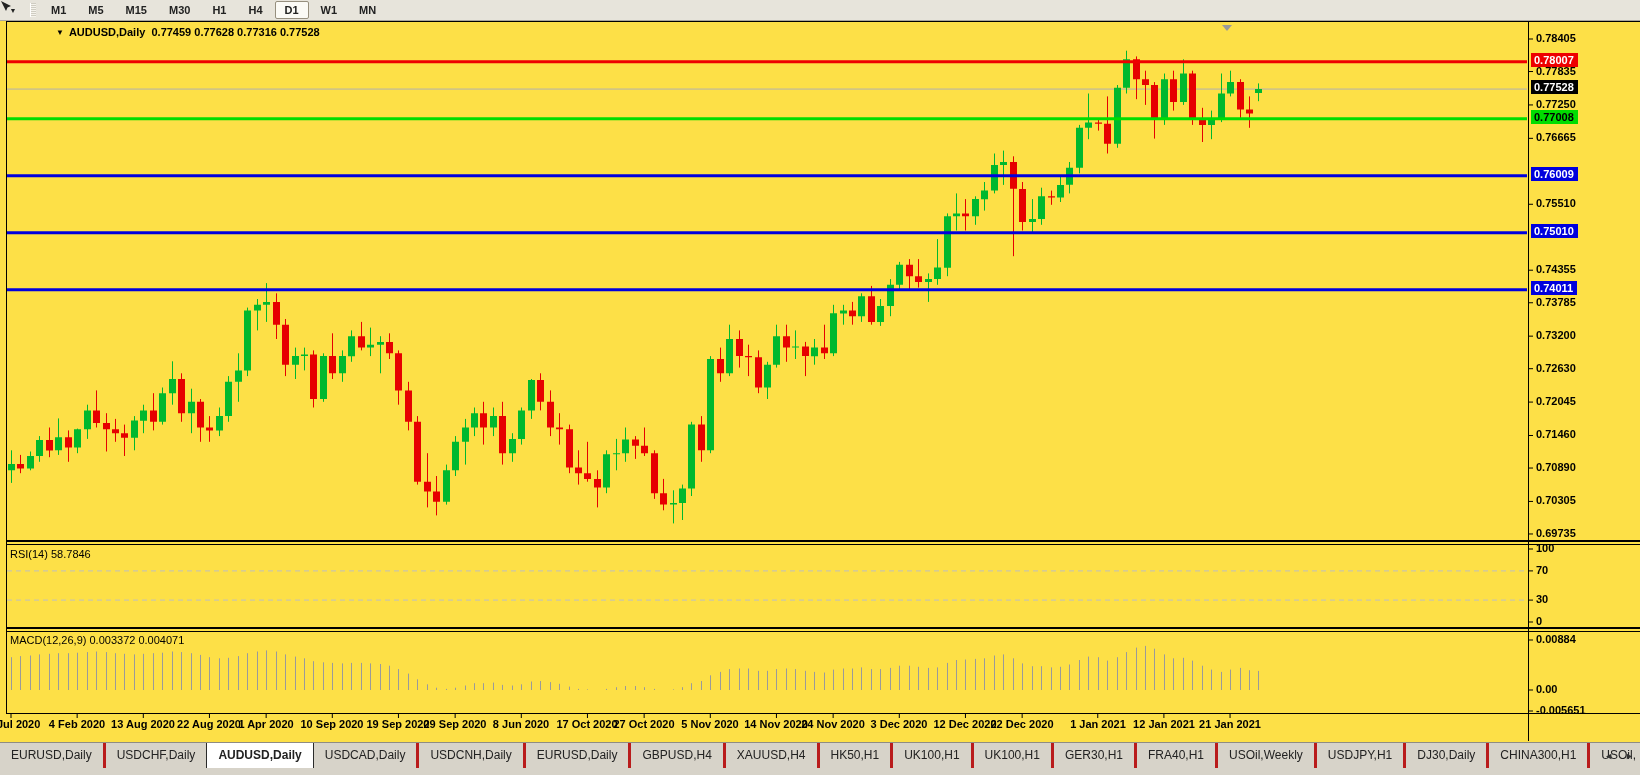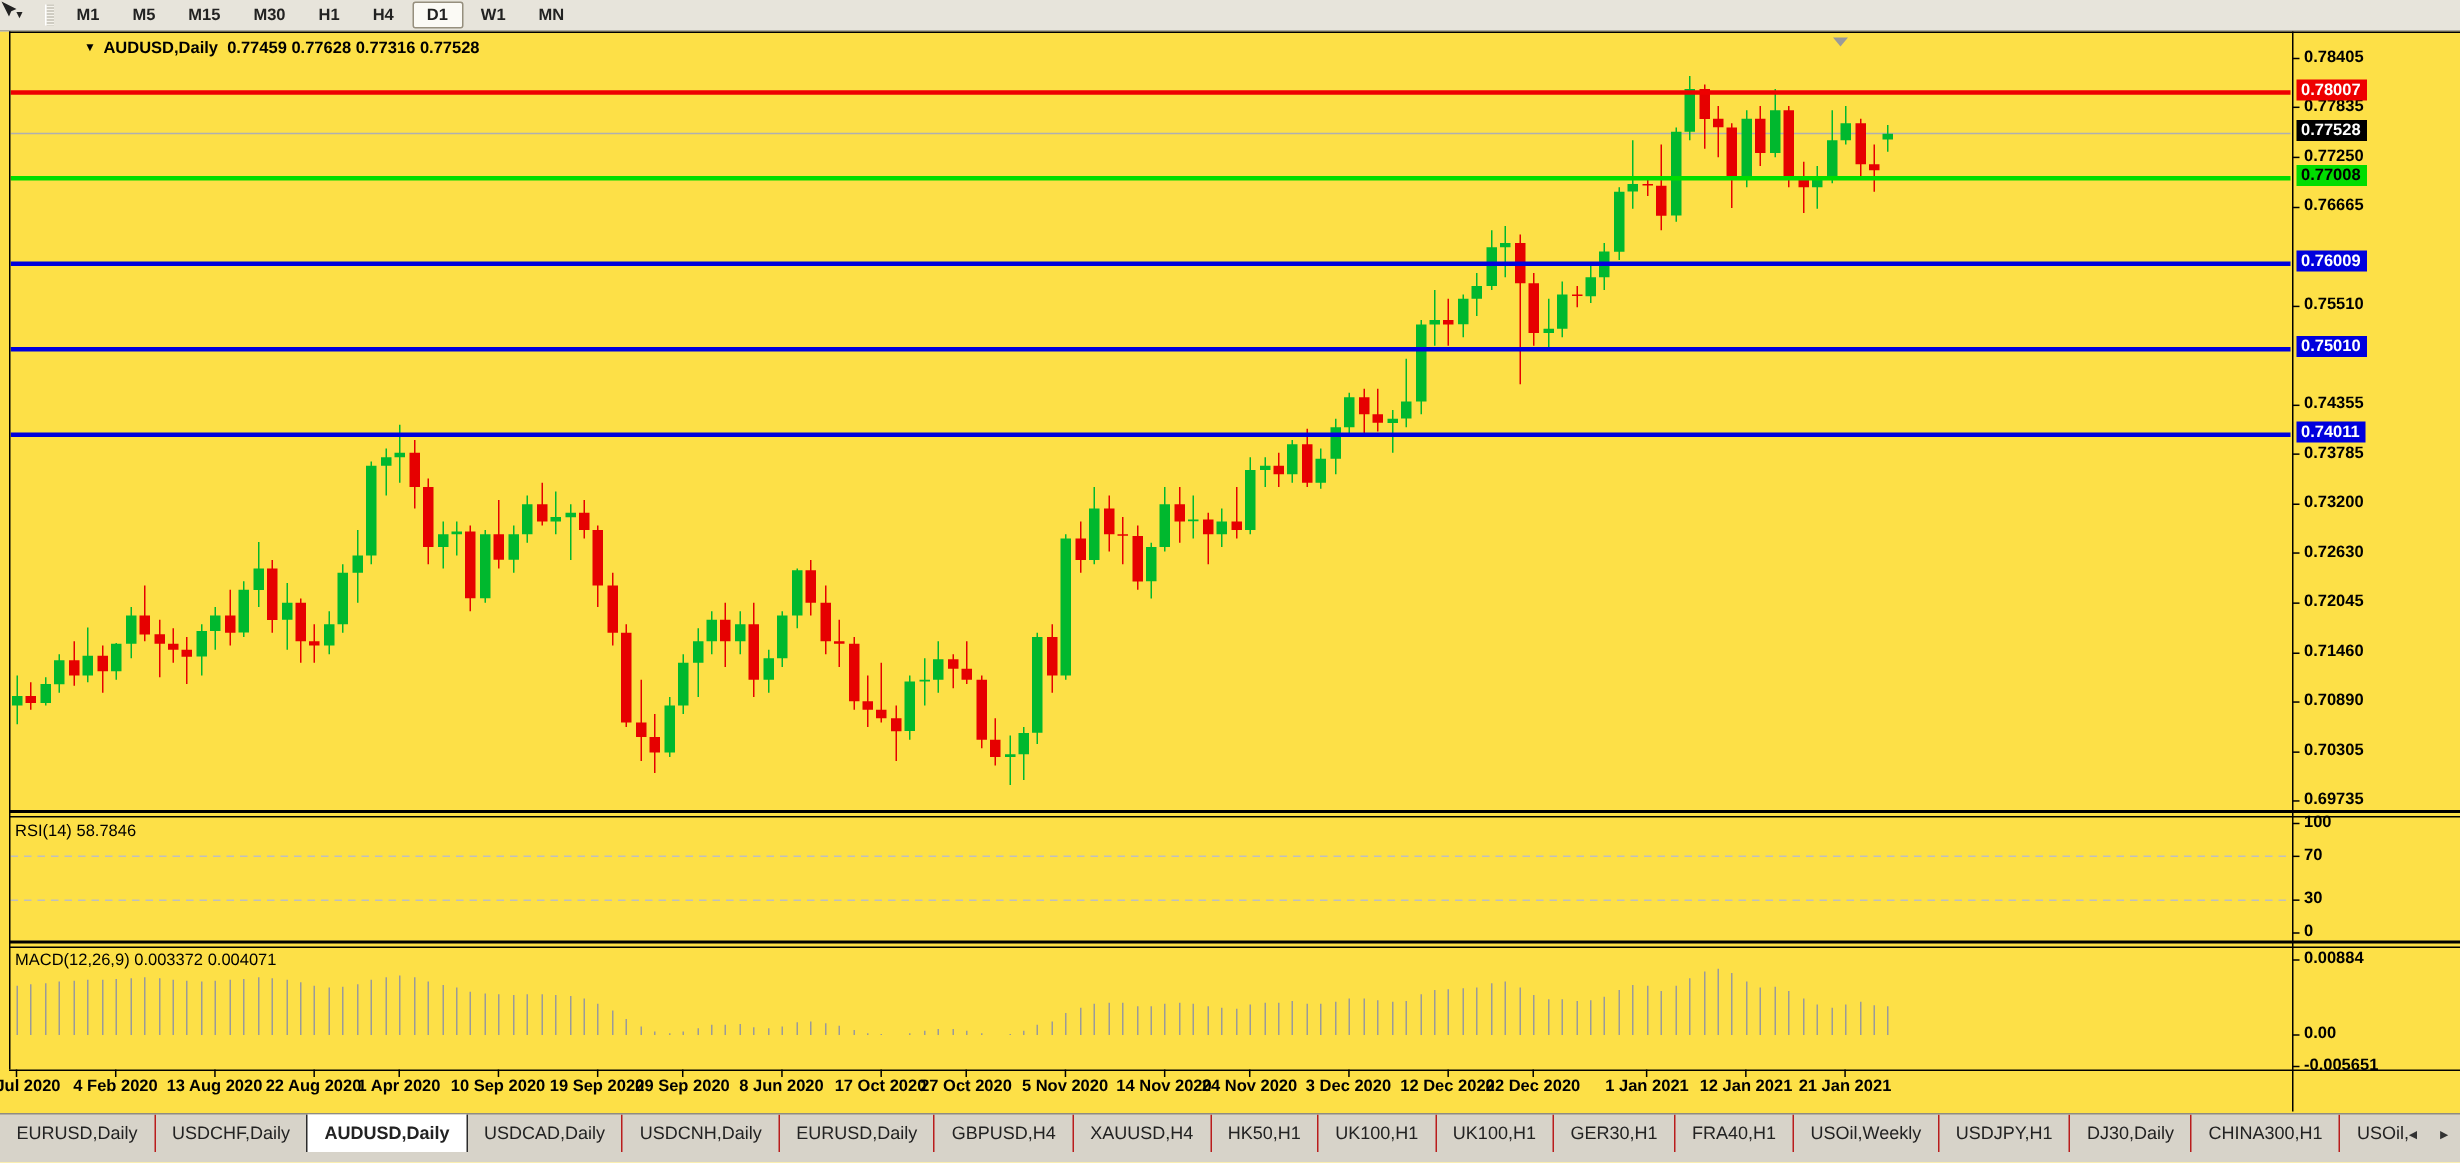--- a/index.html
+++ b/index.html
@@ -25,21 +25,21 @@
                 border-left:5px solid transparent;border-right:5px solid transparent;border-top:6px solid #9a9a9a;}
   .paneltitle{position:absolute;left:10px;font-size:11px;color:#000;}
   
   .ptick{position:absolute;left:1536px;font-size:11px;font-weight:bold;color:#000;transform:translateY(-7px);}
   .badge{position:absolute;left:1531px;font-size:11px;font-weight:bold;padding:1px 4px 1px 3px;transform:translateY(-9px);}
   .dlabel{position:absolute;top:718px;font-size:11px;font-weight:bold;color:#000;transform:translateX(-50%);white-space:nowrap;}
   
   #tabbar{position:absolute;left:0;top:742px;width:1640px;height:33px;background:#d7d3c9;
           border-top:1px solid #8f8c82;display:flex;align-items:flex-start;overflow:hidden;padding-right:24px;box-sizing:border-box;}
   .tab{font-size:12px;color:#222;padding:5px 11px 6px 11px;white-space:nowrap;position:relative;}
-  .tab + .tab{border-left:1px solid #b91c1c;}
+  .tab + .tab{border-left:3px solid #b91c1c;}
   .tab.active{background:#fff;border:1px solid #2b2b2b;border-bottom:none;font-weight:bold;padding-top:6px;margin-top:-2px;}
   .tab.active + .tab{border-left:none;}
   #tab-arrows{position:absolute;right:2px;top:748px;display:flex;gap:4px;}
   .arrowbtn{font-size:9px;color:#333;padding:3px 4px;}
   svg{position:absolute;left:0;top:0;}
 </style>
 </head>
 <body>
 
 <div id="screen">

